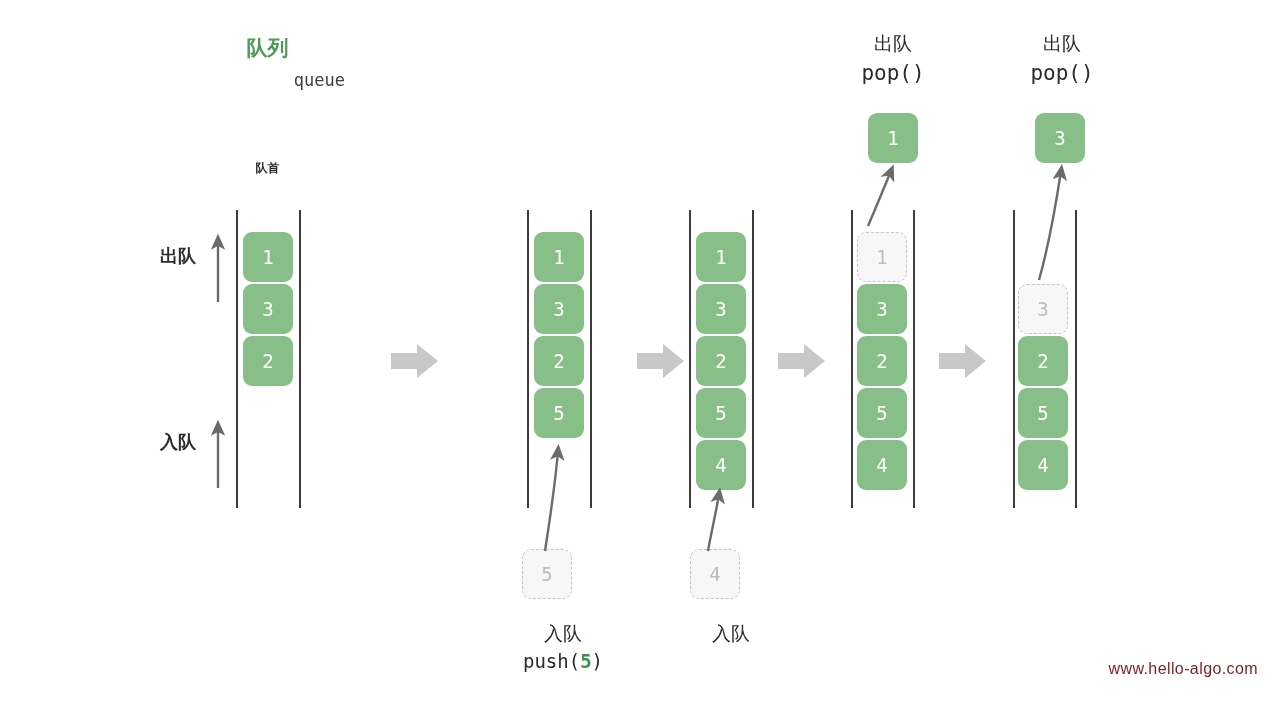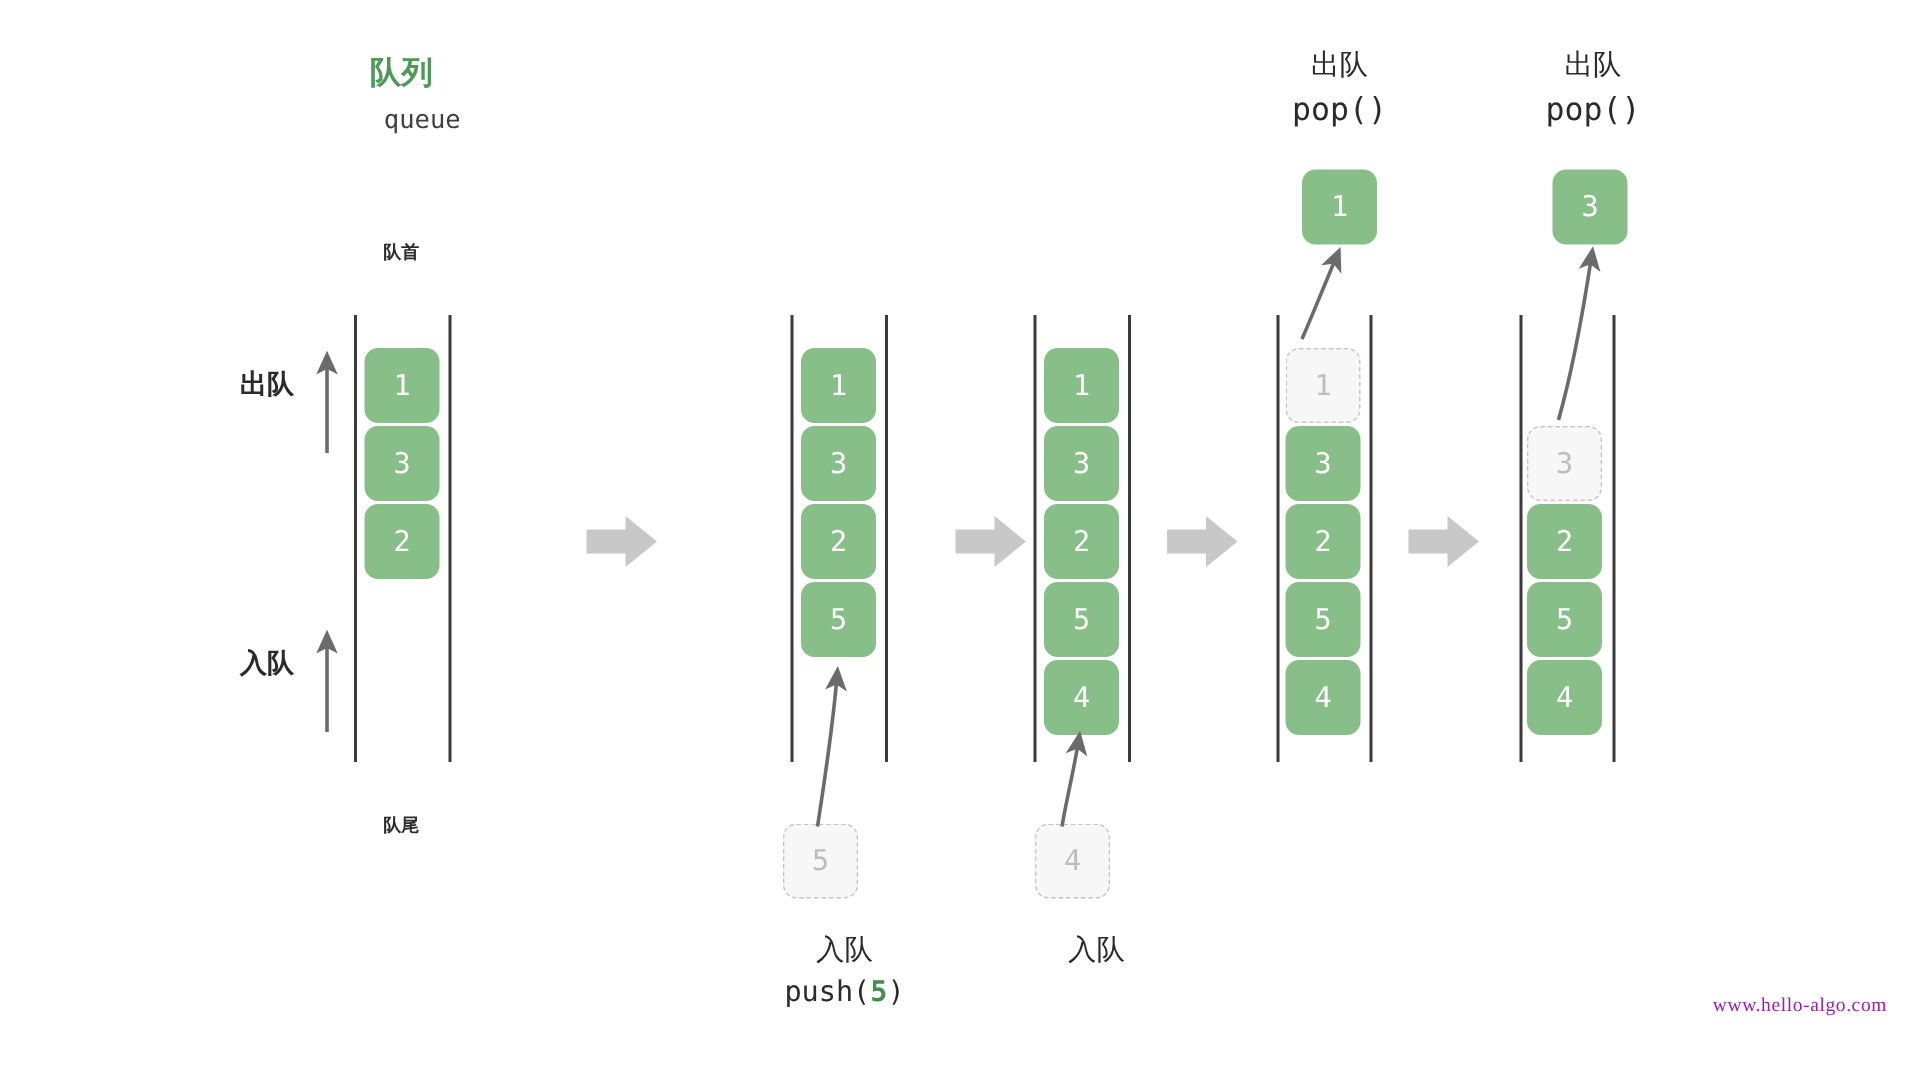--- a/index.html
+++ b/index.html
@@ -141,39 +141,38 @@
     font-size: 21px;
     color: #2b2b2b;
     line-height: 1.45;
   }
 
   
   .watermark {
     position: absolute;
     right: 22px;
     bottom: 14px;
-    font-family: Liberation Serif, serif;
-    font-size: 13px;
-    color: #a21caf;
+    font-family: Liberation Sans, sans-serif;
+    font-size: 16px;
+    color: #7f1d1d;
     letter-spacing: .4px;
     white-space: nowrap;
   }
 
   svg { display: block; overflow: visible; }
 </style>
 </head>
 <body>
 
 <div id="stage">
 
   <div class="abs title-cn" style="left:190px; top:34px; width:155px;">队列</div>
-  <div class="abs title-en" style="left:204px; top:70px; width:155px;">queue</div>
+  <div class="abs title-en" style="left:190px; top:70px; width:155px;text-align:right;">queue</div>
 
   <div class="abs edge-label" style="left:190px; top:160px; width:155px;">队首</div>
-  <div class="abs edge-label" style="left:190px; top:542px; width:155px;">队尾</div>
 
   <div class="abs dir-label" style="left:128px; top:244px; width:68px;">出队</div>
   <svg class="abs" style="left:206px; top:232px;" width="24" height="72">
     <defs>
       <marker id="thinArrow" markerWidth="9" markerHeight="9" refX="4.2" refY="3.6" orient="auto" markerUnits="strokeWidth">
         <path d="M0.6,0.6 L7.2,3.6 L0.6,6.6 L2.1,3.6 Z" fill="#6b6b6b"></path>
       </marker>
     </defs>
     <line x1="12" y1="70" x2="12" y2="9" stroke="#6b6b6b" stroke-width="2.4" marker-end="url(#thinArrow)"></line>
   </svg>

